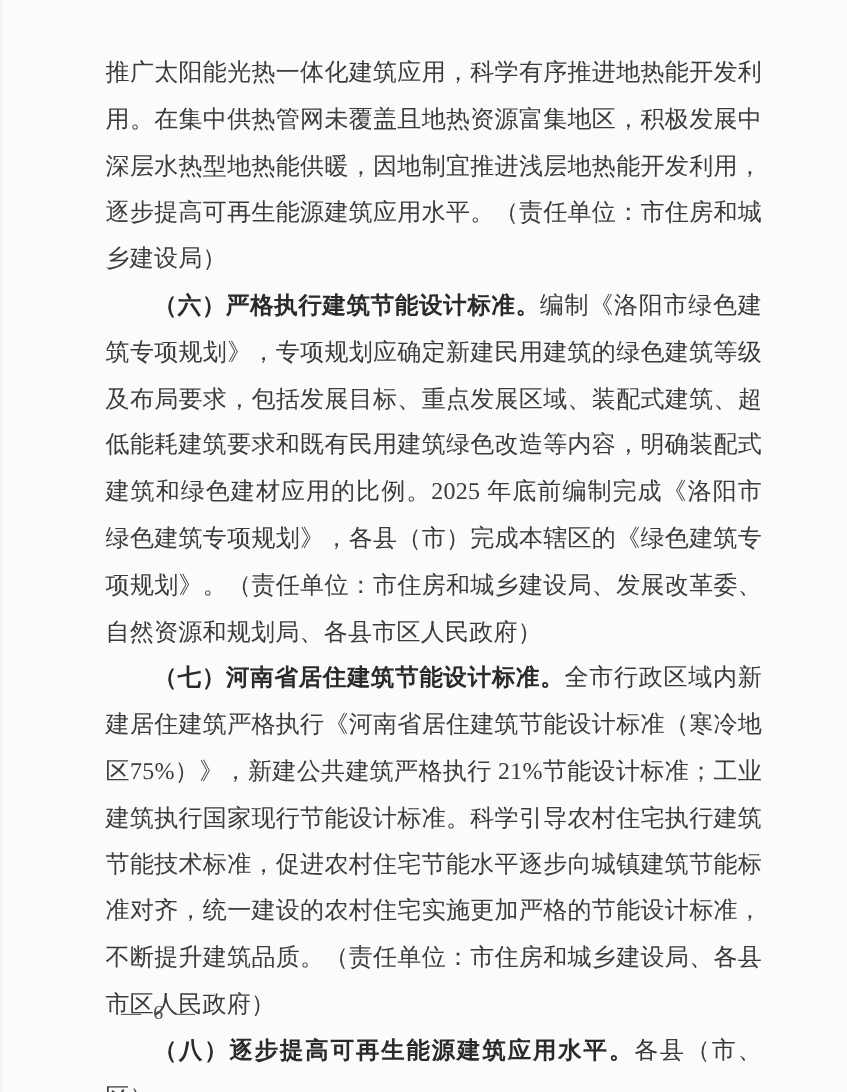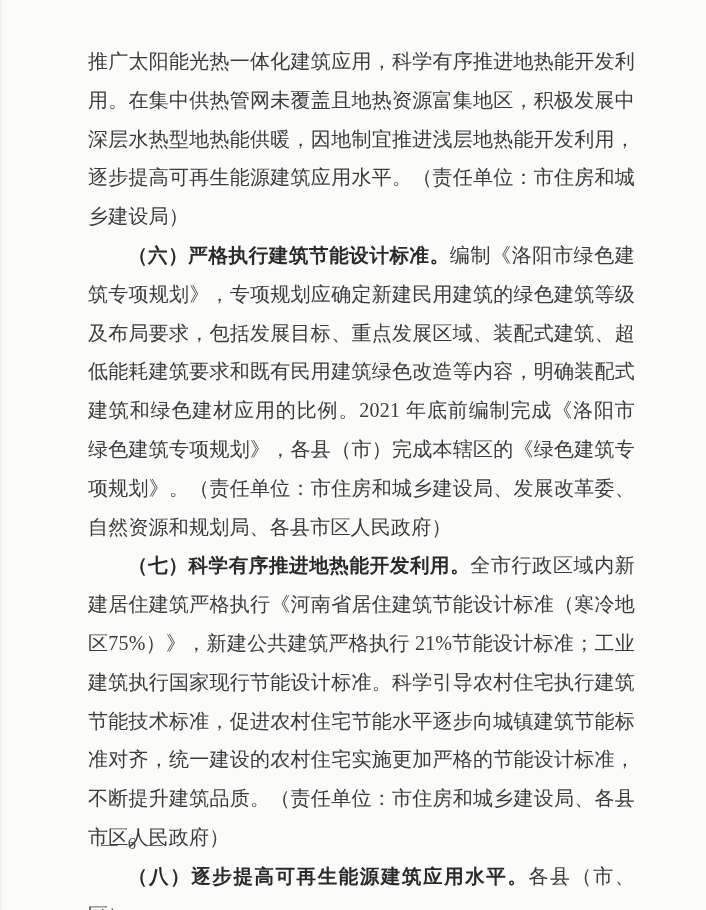--- a/index.html
+++ b/index.html
@@ -62,23 +62,23 @@
 </style>
 </head>
 <body>
 
 <div class="page">
 
   <div class="content">
 
     <p class="para"><span class="lead"></span><span class="body-text">推广太阳能光热一体化建筑应用，科学有序推进地热能开发利用。在集中供热管网未覆盖且地热资源富集地区，积极发展中深层水热型地热能供暖，因地制宜推进浅层地热能开发利用，逐步提高可再生能源建筑应用水平。（责任单位：市住房和城乡建设局）</span></p>
 
-    <p class="para indent"><span class="lead">（六）严格执行建筑节能设计标准。</span><span class="body-text">编制《洛阳市绿色建筑专项规划》，专项规划应确定新建民用建筑的绿色建筑等级及布局要求，包括发展目标、重点发展区域、装配式建筑、超低能耗建筑要求和既有民用建筑绿色改造等内容，明确装配式建筑和绿色建材应用的比例。2021 年底前编制完成《洛阳市绿色建筑专项规划》，各县（市）完成本辖区的《绿色建筑专项规划》。（责任单位：市住房和城乡建设局、发展改革委、自然资源和规划局、各县市区人民政府）</span></p>
+    <p class="para indent"><span class="lead">（六）严格执行建筑节能设计标准。</span><span class="body-text">编制《洛阳市绿色建筑专项规划》，专项规划应确定新建民用建筑的绿色建筑等级及布局要求，包括发展目标、重点发展区域、装配式建筑、超低能耗建筑要求和既有民用建筑绿色改造等内容，明确装配式建筑和绿色建材应用的比例。2025 年底前编制完成《洛阳市绿色建筑专项规划》，各县（市）完成本辖区的《绿色建筑专项规划》。（责任单位：市住房和城乡建设局、发展改革委、自然资源和规划局、各县市区人民政府）</span></p>
 
-    <p class="para indent"><span class="lead">（七）科学有序推进地热能开发利用。</span><span class="body-text">全市行政区域内新建居住建筑严格执行《河南省居住建筑节能设计标准（寒冷地区75%）》，新建公共建筑严格执行 21%节能设计标准；工业建筑执行国家现行节能设计标准。科学引导农村住宅执行建筑节能技术标准，促进农村住宅节能水平逐步向城镇建筑节能标准对齐，统一建设的农村住宅实施更加严格的节能设计标准，不断提升建筑品质。（责任单位：市住房和城乡建设局、各县市区人民政府）</span></p>
+    <p class="para indent"><span class="lead">（七）河南省居住建筑节能设计标准。</span><span class="body-text">全市行政区域内新建居住建筑严格执行《河南省居住建筑节能设计标准（寒冷地区75%）》，新建公共建筑严格执行 21%节能设计标准；工业建筑执行国家现行节能设计标准。科学引导农村住宅执行建筑节能技术标准，促进农村住宅节能水平逐步向城镇建筑节能标准对齐，统一建设的农村住宅实施更加严格的节能设计标准，不断提升建筑品质。（责任单位：市住房和城乡建设局、各县市区人民政府）</span></p>
 
     <p class="para indent"><span class="lead">（八）逐步提高可再生能源建筑应用水平。</span><span class="body-text">各县（市、区）</span></p>
 
   </div>
 
   <div class="footer"><span>— 6 —</span></div>
 
 </div>
 
 </body></html>

